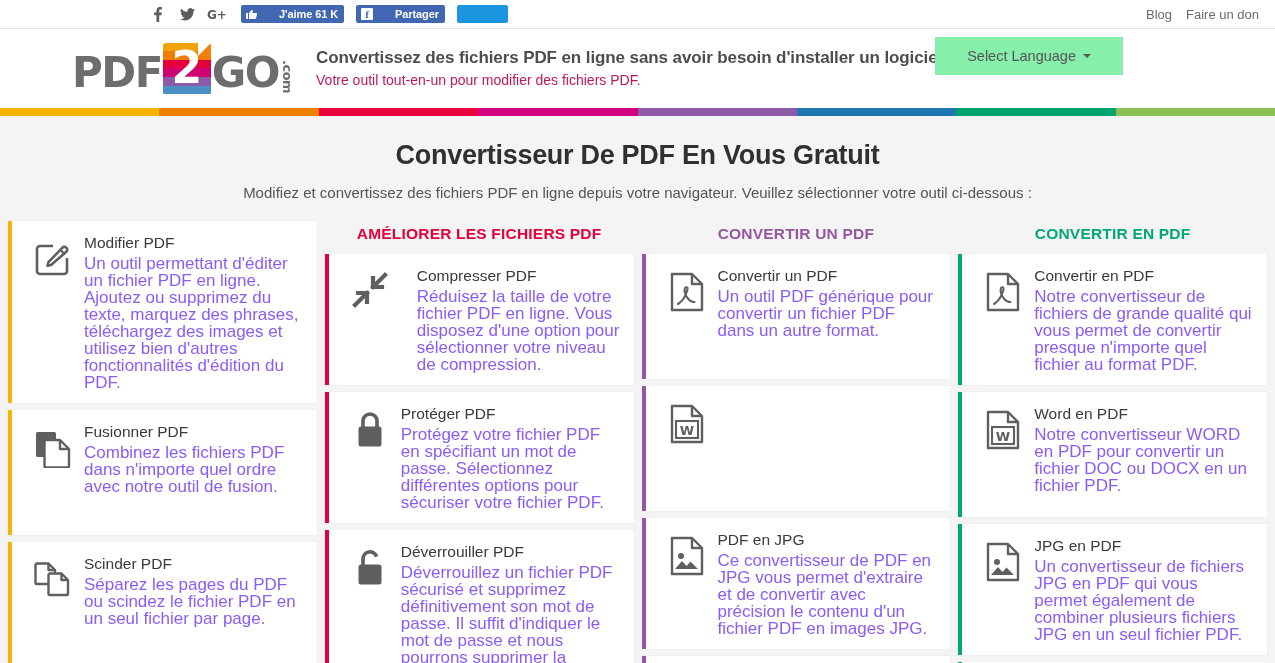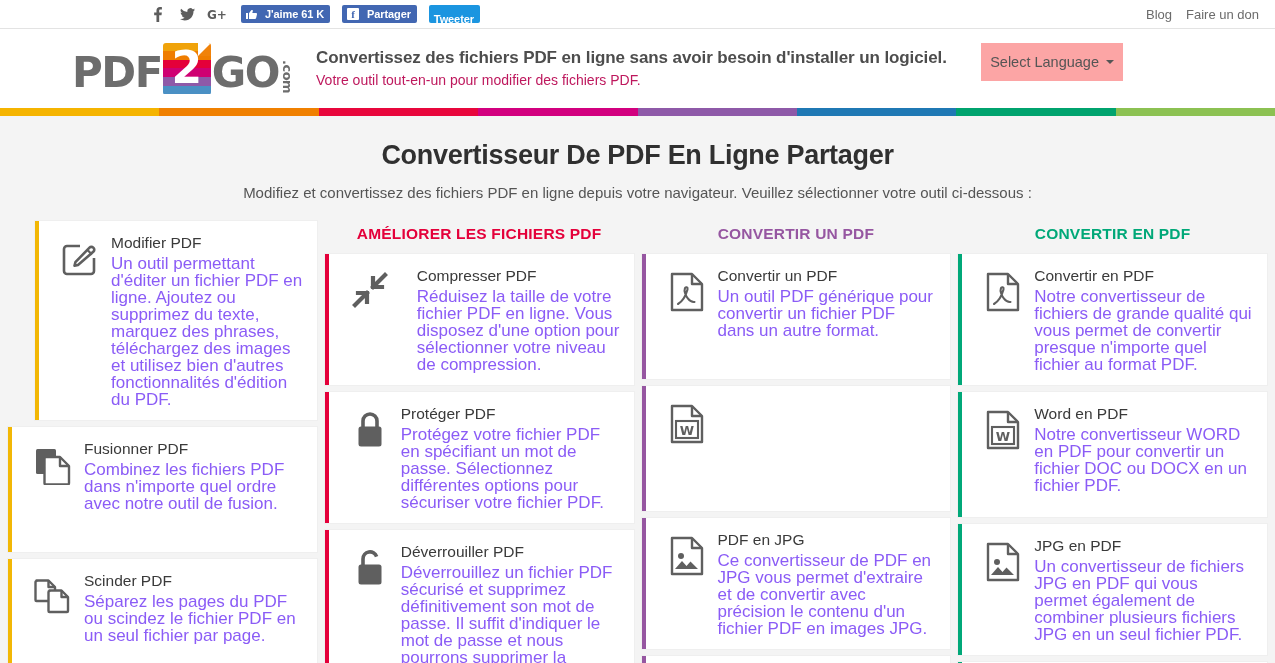--- a/index.html
+++ b/index.html
@@ -32,21 +32,21 @@
     display: flex; align-items: center; justify-content: center;
     color: #5d5d5d;
     font-size: 14px;
     line-height: 1;
     cursor: pointer;
   }
   .sicon svg { display: block; }
   .fbtn {
     display: inline-flex;
     align-items: center;
-    gap: 8px;
+    gap: 22px;
     height: 18px;
     padding: 0 6px 0 5px;
     border-radius: 2px;
     color: #fff;
     font-size: 11px;
     font-family: "Liberation Sans", sans-serif;
     font-weight: bold;
     white-space: nowrap;
     cursor: pointer;
     letter-spacing: -0.1px;
@@ -154,26 +154,26 @@
   }
   .header-text .h-sub {
     font-size: 14px;
     color: #be185d;
     line-height: 20px;
     margin-top: 1px;
   }
   .lang-btn {
     position: absolute;
     right: 152px;
-    top: 14px;
-    background: #fca5a5;
+    top: 8px;
+    background: #86efac;
     border: none;
     color: #555;
     font-size: 14.5px;
-    padding: 11px 9px;
+    padding: 11px 32px;
     cursor: pointer;
     font-family: "Liberation Sans", sans-serif;
     display: flex;
     align-items: center;
     gap: 7px;
   }
   .caret {
     width: 0; height: 0;
     border-left: 4px solid transparent;
     border-right: 4px solid transparent;
@@ -327,25 +327,25 @@
     <div style="background: rgb(240, 128, 0);"></div>
     <div style="background: rgb(232, 6, 60);"></div>
     <div style="background: rgb(210, 0, 127);"></div>
     <div style="background: rgb(142, 89, 168);"></div>
     <div style="background: rgb(31, 120, 180);"></div>
     <div style="background: rgb(0, 163, 110);"></div>
     <div style="background: rgb(140, 193, 82);"></div>
   </div>
 
 <div class="main">
-  <div class="page-title">Convertisseur De PDF En Ligne Partager</div>
+  <div class="page-title">Convertisseur De PDF En Vous Gratuit</div>
   <div class="page-sub">Modifiez et convertissez des fichiers PDF en ligne depuis votre navigateur. Veuillez sélectionner votre outil ci-dessous :</div>
   <div class="grid" id="grid">
       <div class="col">
-        <div class="card" style="border-left-color: rgb(242, 183, 5); margin-left: 27px;">
+        <div class="card" style="border-left-color: rgb(242, 183, 5);">
           <div class="card-icon">
             <svg width="40" height="38" viewBox="0 0 40 38">
               <path d="M34 19v13a3 3 0 0 1-3 3H7a3 3 0 0 1-3-3V10a3 3 0 0 1 3-3h13" fill="none" stroke="#5f5f5f" stroke-width="2.6"></path>
               <path d="M18 26l-3.5.8.9-3.6L29.5 8.6a2.6 2.6 0 0 1 3.7 0l.3.3a2.6 2.6 0 0 1 0 3.7z" fill="none" stroke="#5f5f5f" stroke-width="2.6" stroke-linejoin="round"></path>
               <path d="M27.5 11l4.5 4.5" stroke="#5f5f5f" stroke-width="2.2"></path>
             </svg>
           </div>
           <div class="card-body">
             <div class="card-title">Modifier PDF</div>
             <div class="card-desc">Un outil permettant d'éditer un fichier PDF en ligne. Ajoutez ou supprimez du texte, marquez des phrases, téléchargez des images et utilisez bien d'autres fonctionnalités d'édition du PDF.</div>

